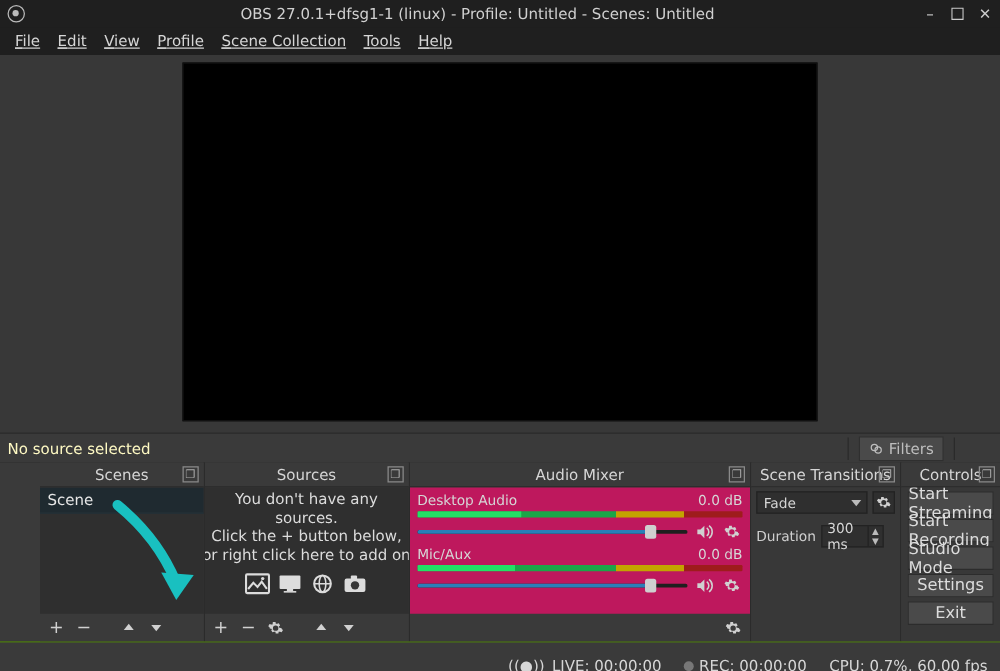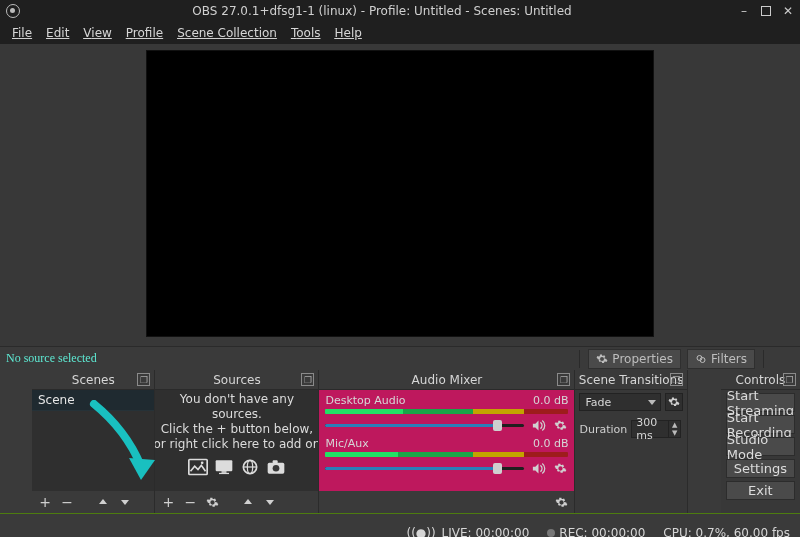--- a/index.html
+++ b/index.html
@@ -13,29 +13,29 @@
   .winbtn { width:12px; height:12px; display:flex; align-items:center; justify-content:center; color:#ccc; font-size:12px; cursor:pointer;}
   
   .menubar { height: 22px; background:#1f1f1f; display:flex; align-items:center; gap: 6px; padding: 0 8px; border-bottom:0;text-decoration:underline; }
   .menubar .menuitem { color:#d6d6d6; font-size:12px; padding: 2px 4px; cursor:pointer;}
   .menubar .menuitem .ul { text-decoration: underline; }
   
   .main-area { position: relative; height: 302px; background:#383838; }
   .preview { position:absolute; top:6px; left:146px; width:508px; height:287px; background:#000; border:1px solid #111;}
   
   .src-toolbar { height: 24px; background:#3a3a3a; display:flex; align-items:center; padding: 0 6px; gap:6px; border-top:1px solid #2a2a2a;}
-  .src-toolbar .label { color:#5eead4; font-size:12px; padding-right:8px; flex:0 0 auto;font-family:Liberation Serif, serif; }
+  .src-toolbar .label { color:#fef9c3; font-size:12px; padding-right:8px; flex:0 0 auto; }
   .src-toolbar .spacer { flex:1; }
   .src-toolbar .btn { background:#4a4a4a; border:1px solid #2f2f2f; padding:2px 7px; font-size:12px; color:#bdbdbd; display:flex; align-items:center; gap:4px; cursor:pointer;}
   .src-toolbar .gap { width:22px; }
   .sep { width:1px; height:18px; background:#2a2a2a; margin:0 2px;}
   
   .panels { display:flex; height: 143px; background:#3a3a3a; }
   .panel { border-right:1px solid #2b2b2b; display:flex; flex-direction:column; position:relative; }
-  .panel:last-child { border-right:none;margin-left:33px;}
+  .panel:last-child { border-right:none;}
   .panel-header { height: 20px; background:#3a3a3a; display:flex; align-items:center; justify-content:center; position:relative; border-bottom:1px solid #2a2a2a;}
   .panel-header .ph-title { color:#d6d6d6; font-size:12px; }
   .panel-header .popout { position:absolute; right:4px; top:3px; width:13px; height:13px; border:1px solid #8a8a8a; display:flex; align-items:center; justify-content:center; font-size:9px; color:#aaa; cursor:pointer;}
   .panel-body { flex:1; background:#2f2f2f; position:relative; overflow:hidden;}
   .panel-footer { height:22px; background:#3a3a3a; display:flex; align-items:center; padding:0 4px; gap:4px;}
   .ftr-btn { width:18px; height:18px; display:flex; align-items:center; justify-content:center; color:#d0d0d0; font-size:14px; cursor:pointer;}
   .ftr-sep { width:10px; }
   
   .scenes { width:134px;margin-left:32px; }
   .scene-row { background:#1f2a30; color:#e6e6e6; padding:3px 6px; font-size:12px; border-bottom:1px solid #263238;}
@@ -112,28 +112,20 @@
   <div class="preview"></div>
 </div>
 
 <div class="src-toolbar">
   <span class="label">No source selected</span>
   <span class="spacer"></span>
   <span class="sep"></span>
   <div class="btn">
     <span>
         <svg width="12" height="12" viewBox="0 0 24 24">
-          <path fill="#bdbdbd" d="M12 8a4 4 0 1 0 0 8 4 4 0 0 0 0-8zm9 4a7 7 0 0 1-.1 1.2l2 1.6-2 3.4-2.4-1a7 7 0 0 1-2 .1l-.4 2.6h-4l-.4-2.6a7 7 0 0 1-2-.1l-2.4 1-2-3.4 2-1.6A7 7 0 0 1 3 12a7 7 0 0 1 .1-1.2l-2-1.6 2-3.4 2.4 1a7 7 0 0 1 2-.1L7.9 3h4l.4 2.6a7 7 0 0 1 2 .1l2.4-1 2 3.4-2 1.6c.1.4.1.8.1 1.3z"></path>
-        </svg>
-      </span>
-    <span>Properties</span>
-  </div>
-  <div class="btn">
-    <span>
-        <svg width="12" height="12" viewBox="0 0 24 24">
           <circle cx="9" cy="10" r="5" fill="none" stroke="#bdbdbd" stroke-width="2"></circle>
           <circle cx="15" cy="14" r="5" fill="none" stroke="#bdbdbd" stroke-width="2"></circle>
         </svg>
       </span>
     <span>Filters</span>
   </div>
   <span class="sep"></span>
   <span class="gap"></span>
 </div>
 

